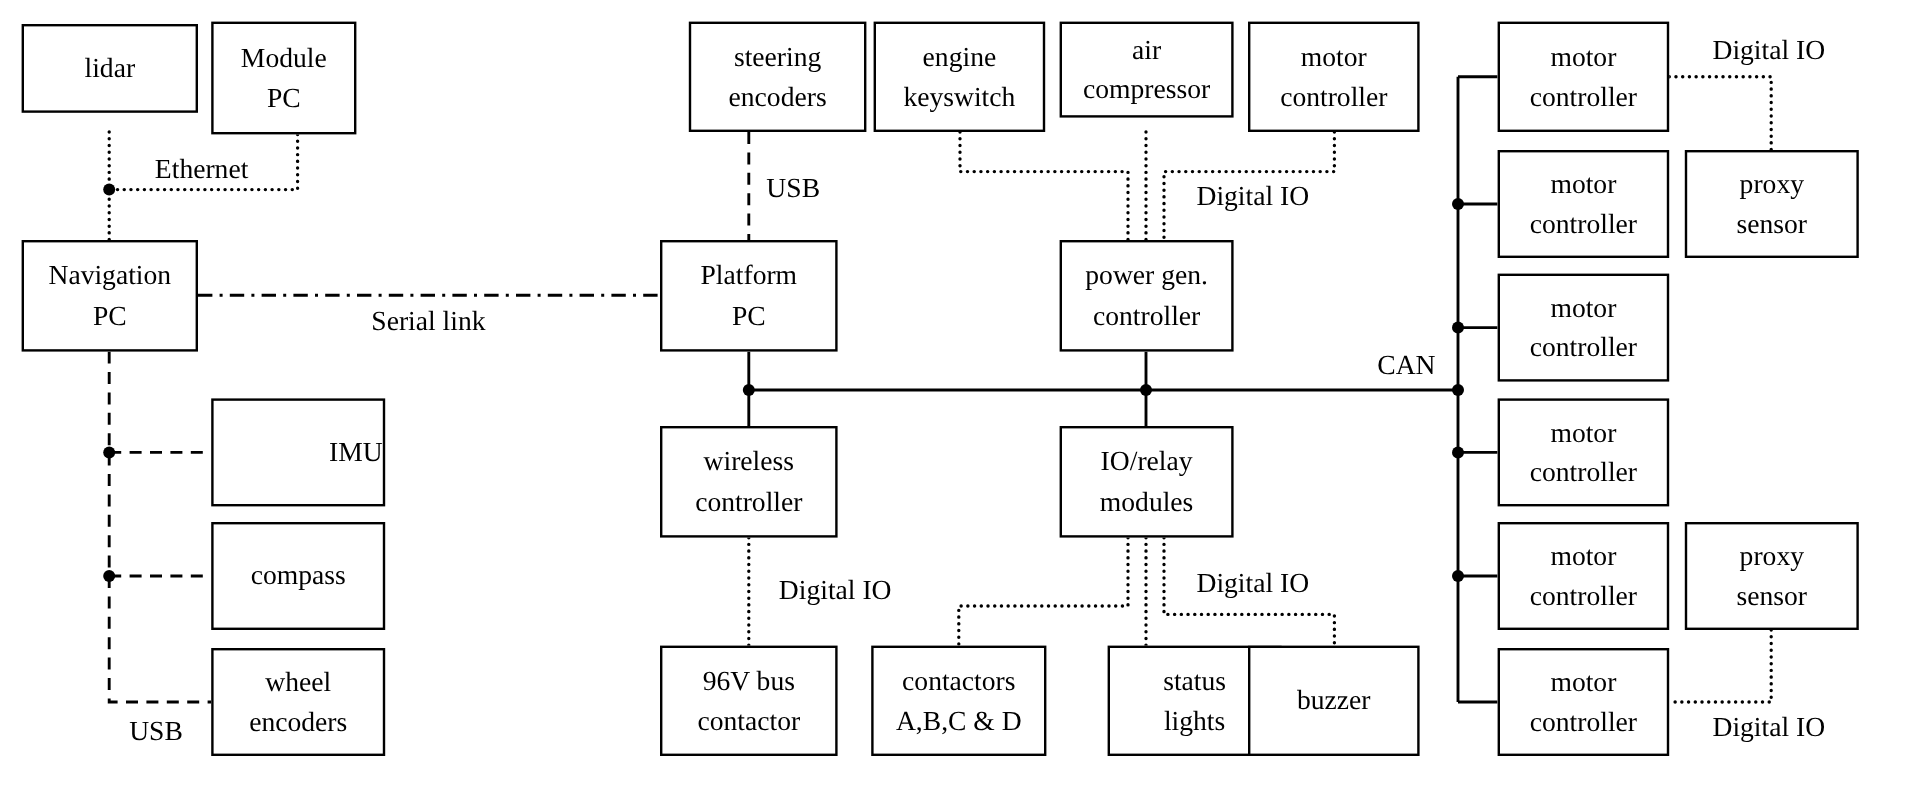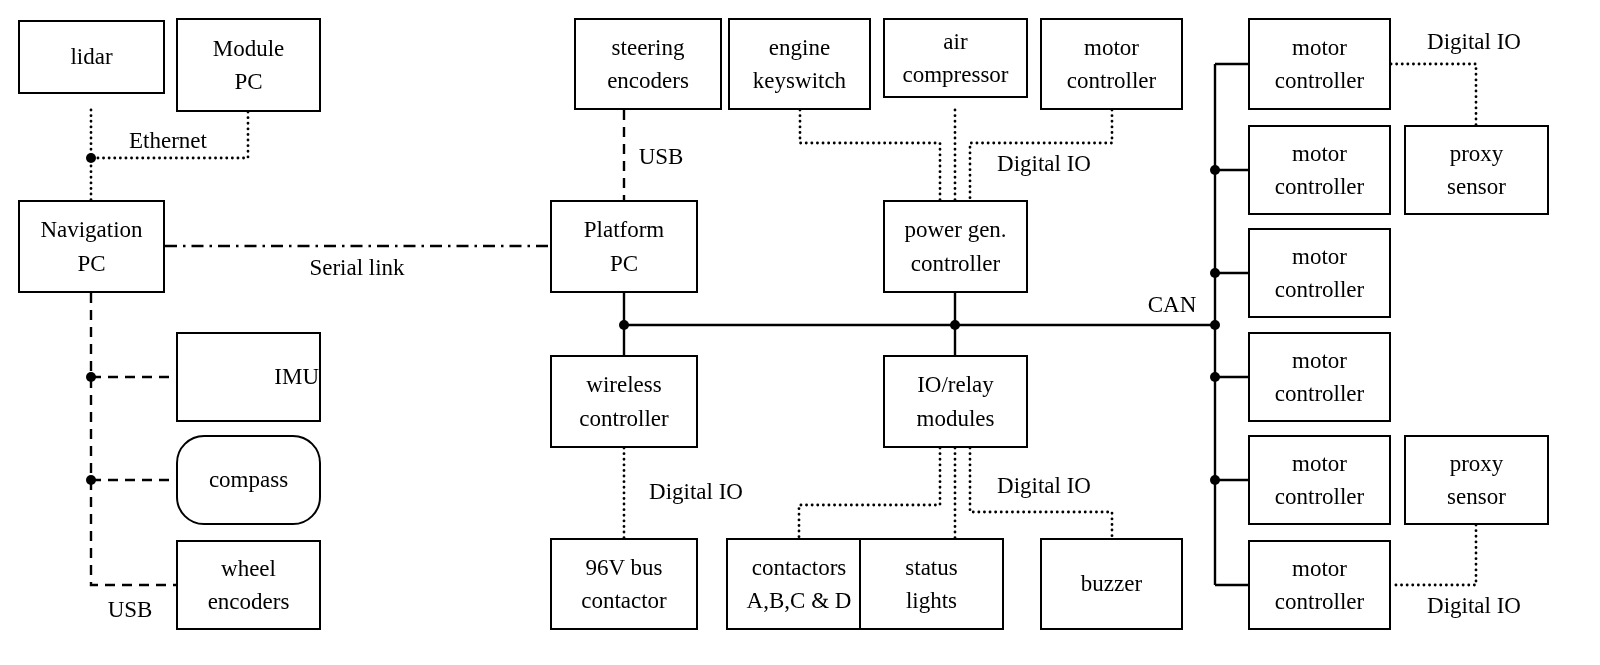--- a/index.html
+++ b/index.html
@@ -67,32 +67,32 @@
       <circle cx="1215" cy="273" r="5"></circle>
       <circle cx="1215" cy="377" r="5"></circle>
       <circle cx="1215" cy="480" r="5"></circle>
     </g>
   </svg>
 
   <div id="nodes">
       <div class="node" style="left: 18px; top: 20px; width: 147px; height: 74px;">
         <div>lidar</div>
       </div>
-      <div class="node" style="left: 176px; top: 18px; width: 145px; height: 94px;">
+      <div class="node" style="left: 176px; top: 18px; width: 121px; height: 94px;">
         <div>Module</div>
         <div>PC</div>
       </div>
       <div class="node" style="left: 18px; top: 200px; width: 147px; height: 93px;">
         <div>Navigation</div>
         <div>PC</div>
       </div>
       <div class="node" style="left: 176px; top: 332px; width: 145px; height: 90px; align-items: flex-end;">
         <div>IMU</div>
       </div>
-      <div class="node" style="left: 176px; top: 435px; width: 145px; height: 90px; border-radius: 28px;">
+      <div class="node" style="left: 176px; top: 435px; width: 145px; height: 90px;">
         <div>compass</div>
       </div>
       <div class="node" style="left: 176px; top: 540px; width: 145px; height: 90px;">
         <div>wheel</div>
         <div>encoders</div>
       </div>
       <div class="node" style="left: 550px; top: 18px; width: 148px; height: 92px; margin-left: 24px;">
         <div>steering</div>
         <div>encoders</div>
       </div>
@@ -125,21 +125,21 @@
         <div>controller</div>
       </div>
       <div class="node" style="left: 883px; top: 355px; width: 145px; height: 93px;">
         <div>IO/relay</div>
         <div>modules</div>
       </div>
       <div class="node" style="left: 726px; top: 538px; width: 146px; height: 92px;">
         <div>contactors</div>
         <div>A,B,C &amp; D</div>
       </div>
-      <div class="node" style="left: 859px; top: 538px; width: 145px; height: 92px;">
+      <div class="node" style="left: 923px; top: 538px; width: 145px; height: 92px;">
         <div>status</div>
         <div>lights</div>
       </div>
       <div class="node" style="left: 1040px; top: 538px; width: 143px; height: 92px;">
         <div>buzzer</div>
       </div>
       <div class="node" style="left: 1248px; top: 18px; width: 143px; height: 92px;">
         <div>motor</div>
         <div>controller</div>
       </div>

